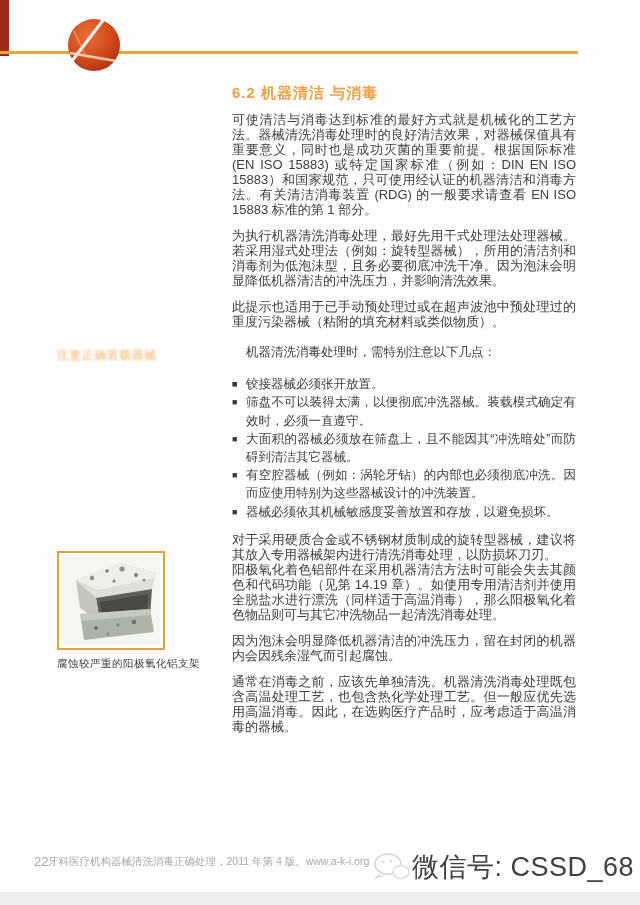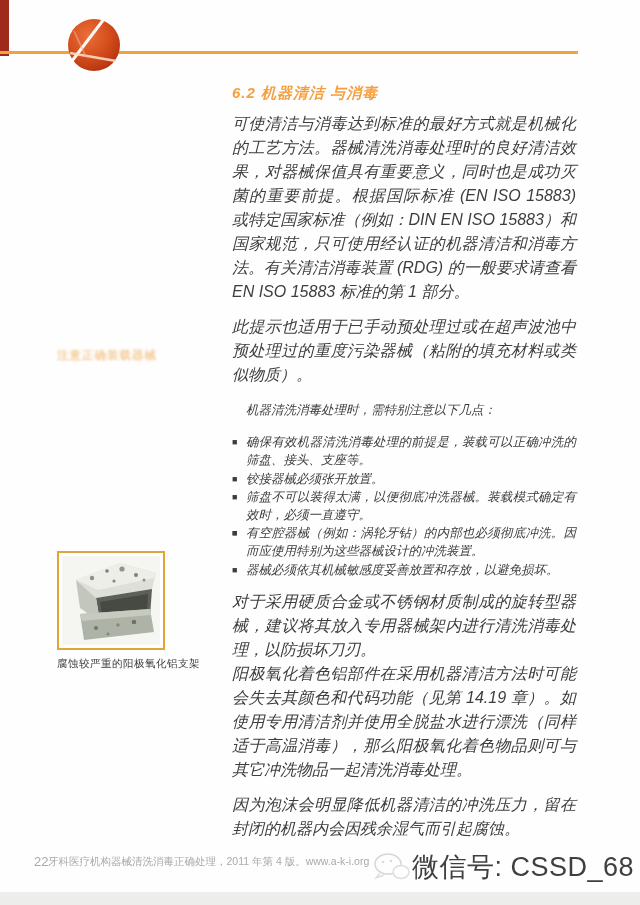--- a/index.html
+++ b/index.html
@@ -21,28 +21,28 @@
   .logo{position:absolute;left:66px;top:17px;width:56px;height:56px;}
 
   
   .margin-note{
     position:absolute;left:57px;top:348px;width:160px;
     font-size:11.5px;font-weight:bold;letter-spacing:1px;
     color:#f3c389;opacity:.8;filter:blur(1.3px);
   }
 
   
-  .column{position:absolute;left:232px;top:84px;width:344px;font-style:italic;}
+  .column{position:absolute;left:232px;top:84px;width:344px;}
   .heading{
     color:var(--heading-orange,#f59f3f);
     font-size:15px;font-weight:bold;letter-spacing:1px;
     margin:0 0 9px 0;filter:blur(.5px);
   }
   .para{
-    font-size:16px;line-height:24px;text-align:justify;
+    font-size:13px;line-height:15px;text-align:justify;
     margin:0 0 11px 0;
   }
   .para.tight{margin-bottom:0;}
   .list-intro{font-size:12.5px;line-height:18.2px;margin:14px;}
   ul.notes{list-style:none;margin:0 0 11px 0;padding:0;}
   ul.notes li{
     position:relative;padding-left:14px;
     font-size:12.5px;line-height:18.2px;text-align:justify;
   }
   ul.notes .bullet{
@@ -104,50 +104,52 @@
       <line x1="4" y1="36" x2="50" y2="44" stroke="#ffd9c4" stroke-width="2.4" opacity=".9"></line>
       <line x1="8" y1="14" x2="20" y2="40" stroke="#f5b08b" stroke-width="1.6" opacity=".6"></line>
     </svg>
   </div>
 
   <div class="margin-note">注意正确装载器械</div>
 
   <div class="column">
     <h2 class="heading">6.2 机器清洁 与消毒</h2>
     <p class="para">可使清洁与消毒达到标准的最好方式就是机械化的工艺方法。器械清洗消毒处理时的良好清洁效果，对器械保值具有重要意义，同时也是成功灭菌的重要前提。根据国际标准 (EN ISO 15883) 或特定国家标准（例如：DIN EN ISO 15883）和国家规范，只可使用经认证的机器清洁和消毒方法。有关清洁消毒装置 (RDG) 的一般要求请查看 EN ISO 15883 标准的第 1 部分。</p>
+    <p class="para">为执行机器清洗消毒处理，最好先用干式处理法处理器械。若采用湿式处理法（例如：旋转型器械），所用的清洁剂和消毒剂为低泡沫型，且务必要彻底冲洗干净。因为泡沫会明显降低机器清洁的冲洗压力，并影响清洗效果。</p>
     <p class="para">此提示也适用于已手动预处理过或在超声波池中预处理过的重度污染器械（粘附的填充材料或类似物质）。</p>
     <p class="list-intro">机器清洗消毒处理时，需特别注意以下几点：</p>
     <ul class="notes">
       <li>
         <span class="bullet">■</span>
-        <span>确保有效机器清洗消毒处理的前提是，装载可以正确冲洗的筛盘、接头、支座等。</span>
       </li>
       <li>
         <span class="bullet">■</span>
         <span>铰接器械必须张开放置。</span>
       </li>
       <li>
         <span class="bullet">■</span>
         <span>筛盘不可以装得太满，以便彻底冲洗器械。装载模式确定有效时，必须一直遵守。</span>
       </li>
       <li>
         <span class="bullet">■</span>
+        <span>大面积的器械必须放在筛盘上，且不能因其“冲洗暗处”而防碍到清洁其它器械。</span>
       </li>
       <li>
         <span class="bullet">■</span>
         <span>有空腔器械（例如：涡轮牙钻）的内部也必须彻底冲洗。因而应使用特别为这些器械设计的冲洗装置。</span>
       </li>
       <li>
         <span class="bullet">■</span>
         <span>器械必须依其机械敏感度妥善放置和存放，以避免损坏。</span>
       </li>
     </ul>
     <p class="para tight">对于采用硬质合金或不锈钢材质制成的旋转型器械，建议将其放入专用器械架内进行清洗消毒处理，以防损坏刀刃。</p>
     <p class="para">阳极氧化着色铝部件在采用机器清洁方法时可能会失去其颜色和代码功能（见第 14.19 章）。如使用专用清洁剂并使用全脱盐水进行漂洗（同样适于高温消毒），那么阳极氧化着色物品则可与其它冲洗物品一起清洗消毒处理。</p>
     <p class="para">因为泡沫会明显降低机器清洁的冲洗压力，留在封闭的机器内会因残余湿气而引起腐蚀。</p>
+    <p class="para">通常在消毒之前，应该先单独清洗。机器清洗消毒处理既包含高温处理工艺，也包含热化学处理工艺。但一般应优先选用高温消毒。因此，在选购医疗产品时，应考虑适于高温消毒的器械。</p>
   </div>
 
   <div class="figure">
     <svg viewBox="0 0 98 89" preserveAspectRatio="none">
       <rect x="0" y="0" width="98" height="89" fill="#f5f5f1"></rect>
 
       <polygon points="14,24 58,7 94,17 90,33 34,42" fill="#dddfd8"></polygon>
       <polygon points="14,24 58,7 94,17 92,22 36,34" fill="#eceee7"></polygon>
 
       <circle cx="30" cy="22" r="2.2" fill="#8d9086"></circle>

